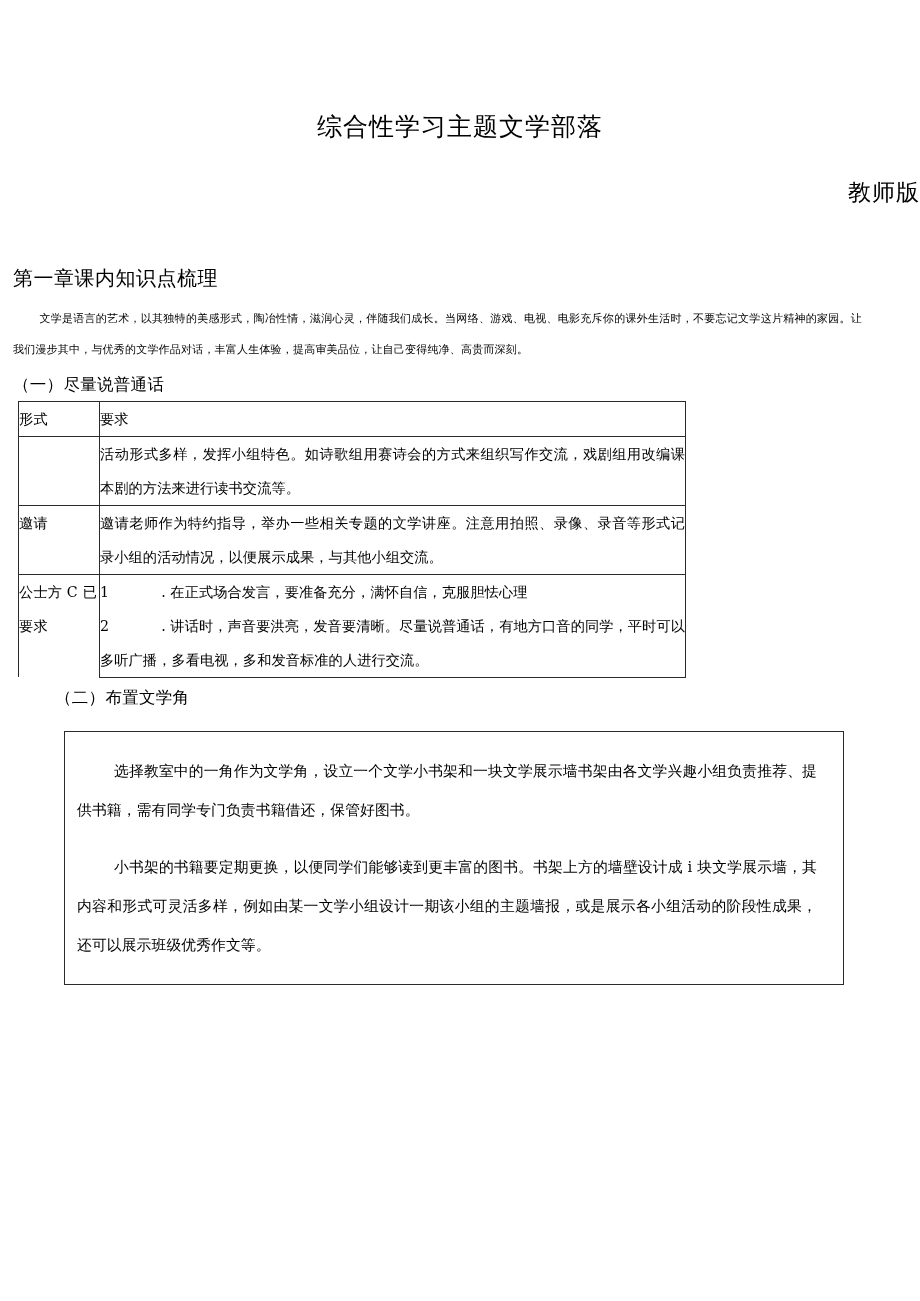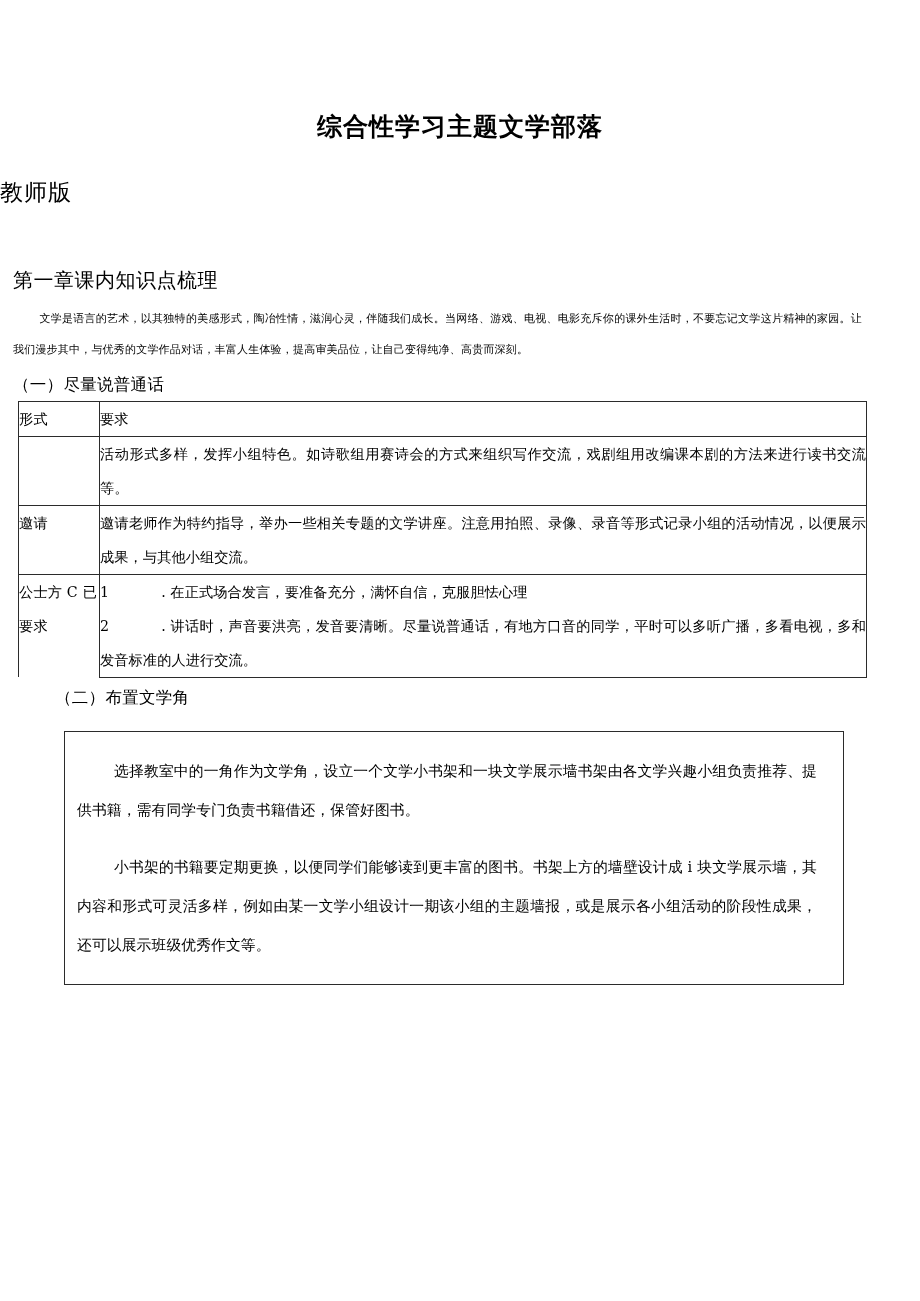--- a/index.html
+++ b/index.html
@@ -26,43 +26,43 @@
   }
 
   
   .doc-title {
     text-align: center;
     font-size: 25px;
     line-height: 1.2;
     letter-spacing: 1px;
     margin: 0;
     padding-top: 112px;
-    font-weight: bold;
+    font-weight: normal;
     font-family: "DejaVu Serif", "Liberation Serif", serif;
   }
   .doc-subtitle {
-    text-align: left;
+    text-align: right;
     font-size: 23px;
     line-height: 1.2;
     letter-spacing: 1px;
     margin: 0;
     padding-top: 37px;
     font-weight: normal;
     font-family: "DejaVu Serif", "Liberation Serif", serif;
   }
 
   
   .chapter-heading {
     font-size: 20px;
     line-height: 1.3;
     margin: 0;
     padding: 60px 0 0 13px;
     font-weight: normal;
     letter-spacing: 0.5px;
-    font-family: Liberation Serif, serif;
+    font-family: Liberation Mono, monospace;
   }
 
   
   .body-para {
     font-size: 11px;
     line-height: 31px;
     margin: 0;
     padding: 10px 58px 0 13px;
     text-indent: 2.4em;
     text-align: justify;
@@ -82,21 +82,21 @@
     padding-left: 32px;
     margin-left: 23px;
   }
 
   
   .tbl-wrap {
     padding: 5px 0 0 18px;
   }
   table.req-table {
     border-collapse: collapse;
-    width: 849px;
+    width: 668px;
     table-layout: fixed;
     font-size: 14.2px;
   }
   table.req-table td {
     border: 1px solid #2b2b2b;
     vertical-align: top;
     padding: 0;
     line-height: 34px;
   }
   td.col-form {

